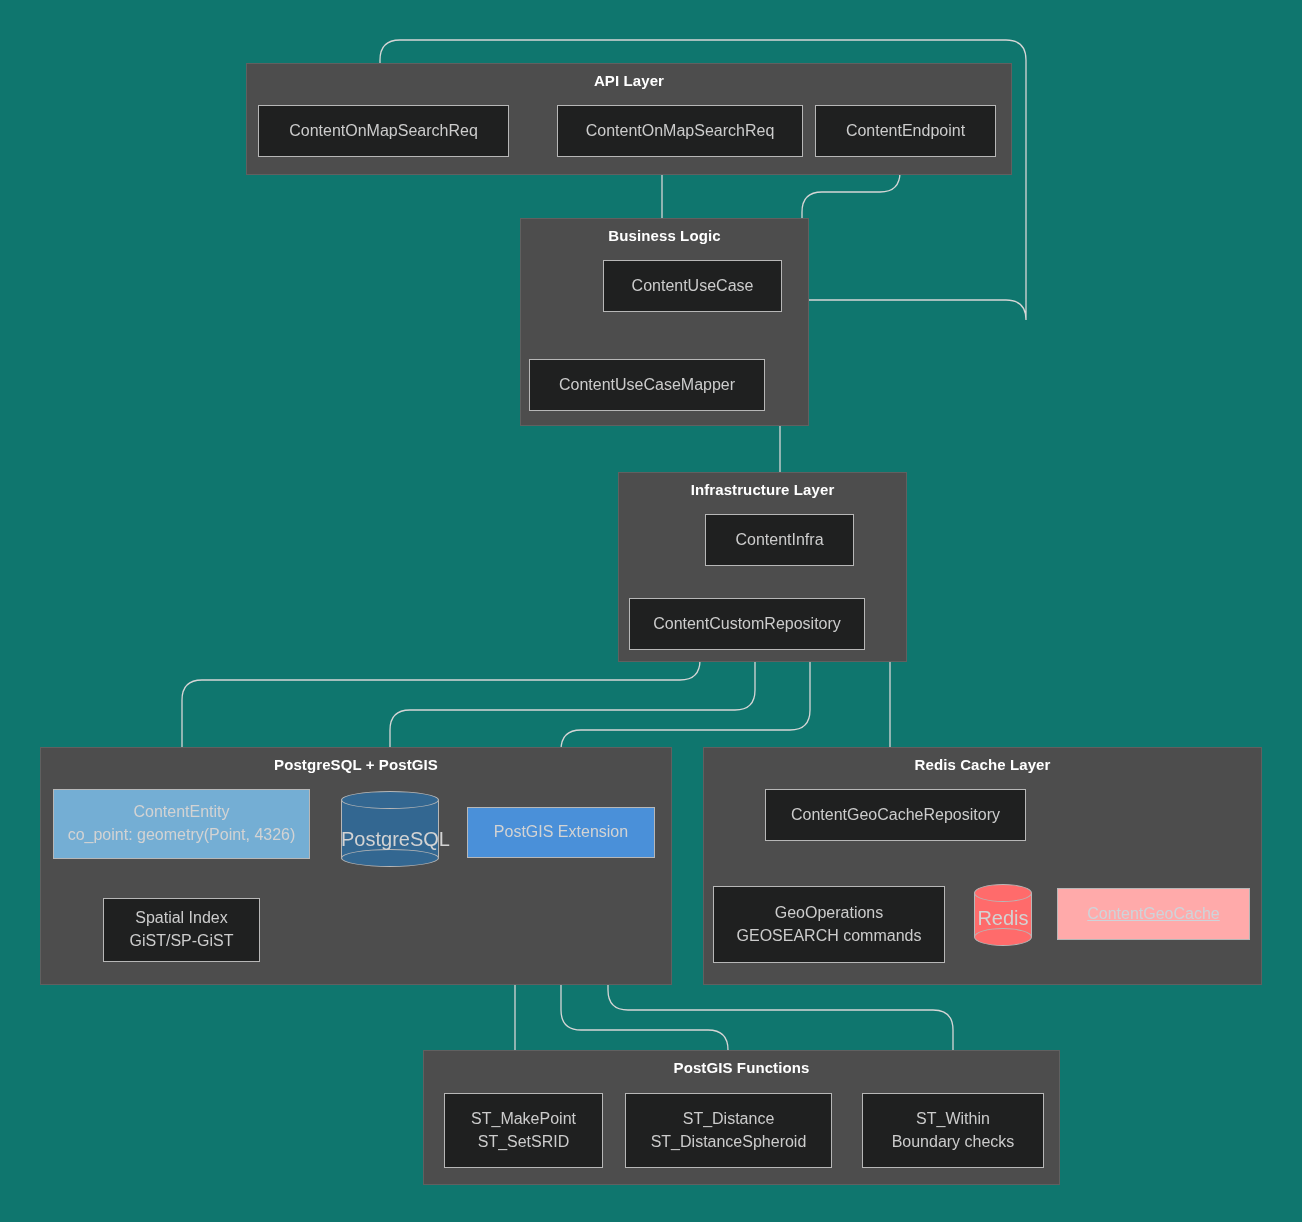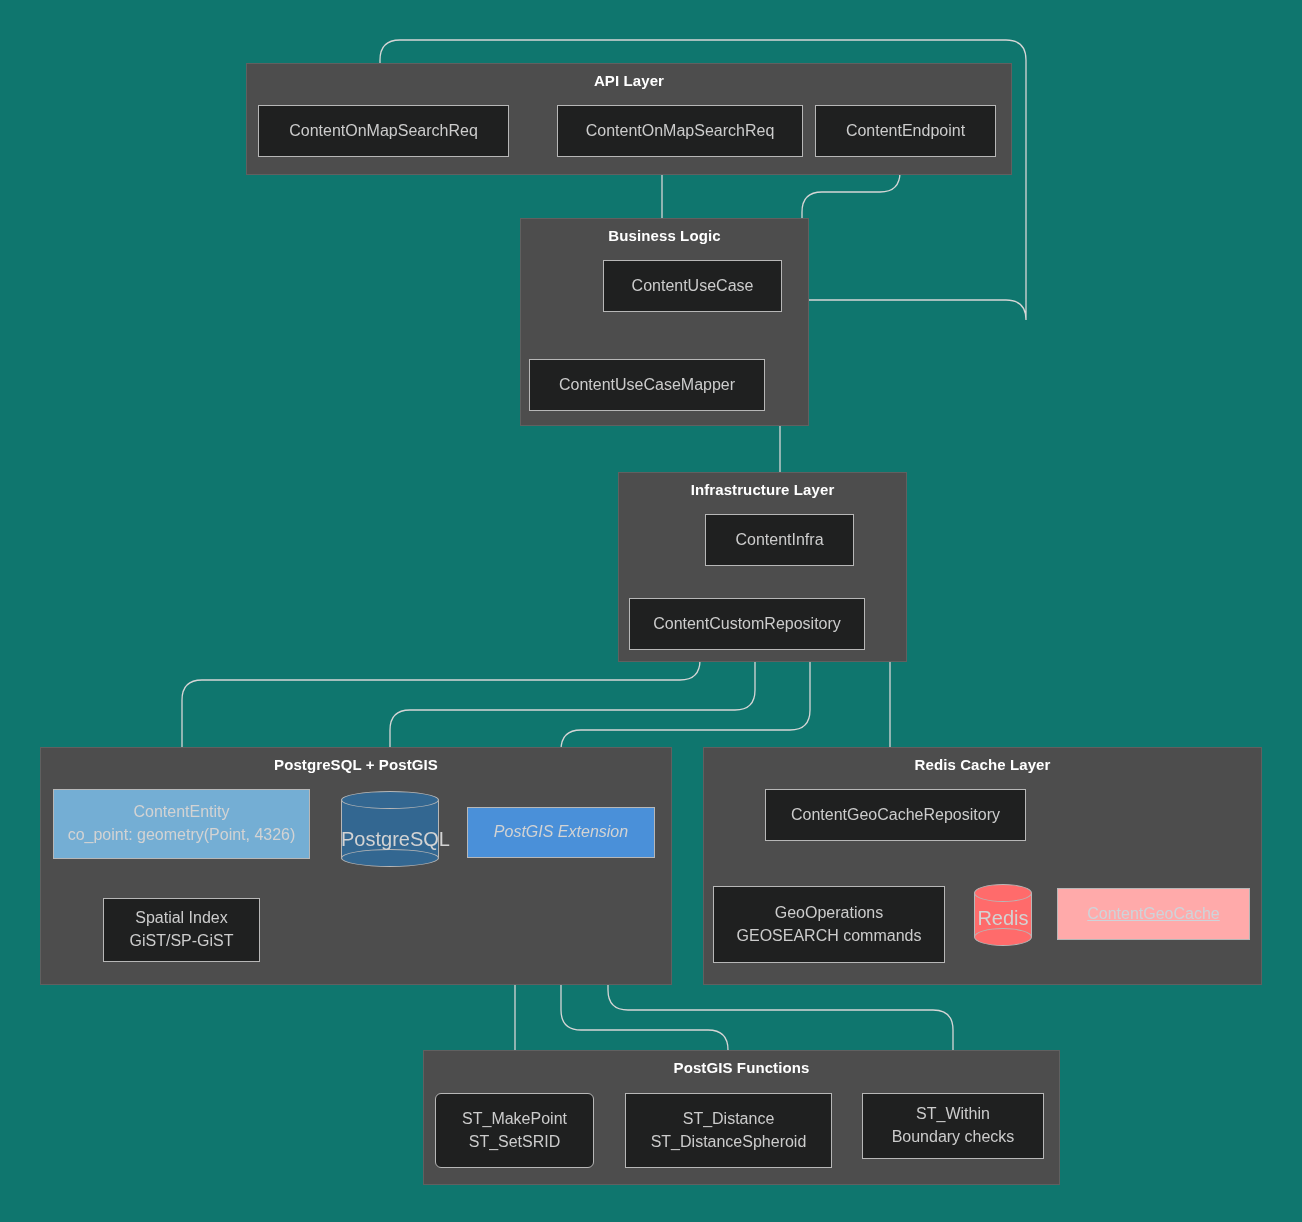--- a/index.html
+++ b/index.html
@@ -64,21 +64,20 @@
   }
   .node.entity {
     background: #74aed4;
     border-color: #b7b7b7;
     color: #d3d3d3;
   }
   .node.postgis {
     background: #4a90d9;
     border-color: #b7b7b7;
     color: #d3d3d3;
-    font-style: italic;
   }
   .node.geocache {
     background: #ffaaaa;
     border-color: #b7b7b7;
     color: #ced4da;
   }
   
   .cyl {
     position: absolute;
     display: flex;
@@ -210,29 +209,29 @@
       <div class="node" style="left: 765px; top: 789px; width: 261px; height: 52px;">
         <span>ContentGeoCacheRepository</span>
       </div>
       <div class="node" style="left: 713px; top: 886px; width: 232px; height: 77px;">
         <span>GeoOperations</span>
         <span class="line2">GEOSEARCH commands</span>
       </div>
       <div class="node geocache" style="left: 1057px; top: 888px; width: 193px; height: 52px; text-decoration: underline;">
         <span>ContentGeoCache</span>
       </div>
-      <div class="node" style="left: 435px; top: 1093px; width: 159px; height: 75px; border-radius: 6px;">
+      <div class="node" style="left: 444px; top: 1093px; width: 159px; height: 75px;">
         <span>ST_MakePoint</span>
         <span class="line2">ST_SetSRID</span>
       </div>
       <div class="node" style="left: 625px; top: 1093px; width: 207px; height: 75px;">
         <span>ST_Distance</span>
         <span class="line2">ST_DistanceSpheroid</span>
       </div>
-      <div class="node" style="left: 862px; top: 1093px; width: 182px; height: 66px; text-align: center;">
+      <div class="node" style="left: 862px; top: 1093px; width: 182px; height: 75px; text-align: center;">
         <span>ST_Within</span>
         <span class="line2">Boundary checks</span>
       </div>
     </div>
   <div id="cylinders-layer">
       <div class="cyl pg" style="left: 341px; top: 791px; width: 98px; height: 76px;">
         <div class="body"></div>
         <div class="cap-bottom"></div>
         <div class="cap-top"></div>
         <div class="cyl-label">PostgreSQL</div>

